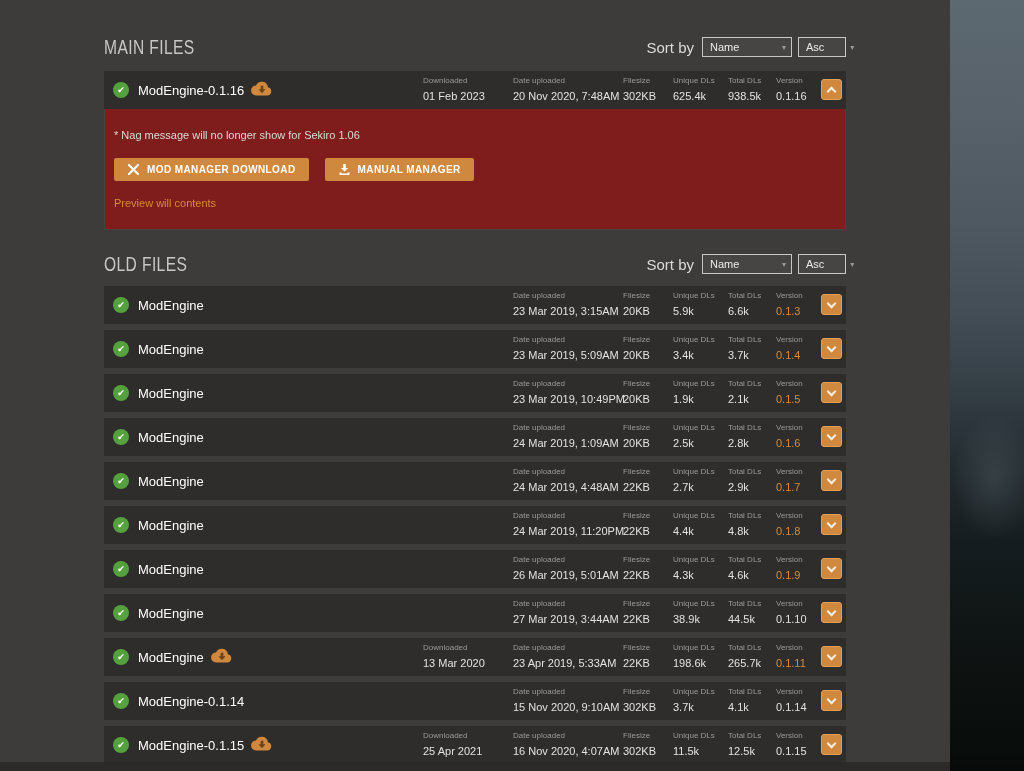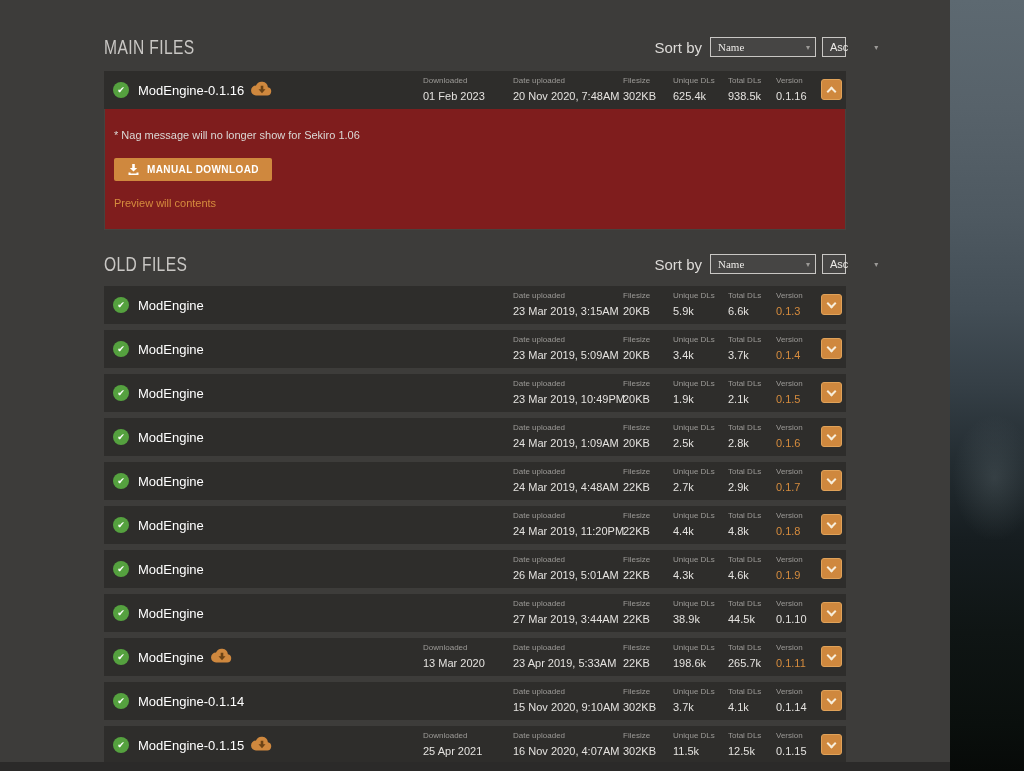--- a/index.html
+++ b/index.html
@@ -27,22 +27,22 @@
   .sec-title {
     color:#c9c7c4; font-size:20px; letter-spacing:0.5px;
     transform:scaleX(0.78); transform-origin:left center; white-space:nowrap;
   }
   .sort-box { display:flex; align-items:center; gap:6px; }
   .sort-label { color:#dddbd8; font-size:15px; margin-right:2px; }
   .sel {
     height:20px; background:#464544; border:1px solid #c9c7c4; color:#eceae7;
     font-size:11px; display:flex; align-items:center; padding:0 5px 0 7px; cursor:pointer;
   }
-  .sel-name { width:106px;font-family:Liberation Serif, serif; }
-  .sel-asc { width:24px;gap:20px; }
+  .sel-name { width:90px; }
+  .sel-asc { width:48px;gap:20px; }
   .sel .caret { margin-left:auto; color:#9c9a97; font-size:8px; padding-left:6px; }
 
   
   .file-row { position:relative; height:38px; background:#2e2d2b; display:flex; align-items:center; padding-left:9px; }
   .main-row { margin-top:12px; }
   .old-row { margin-bottom:6px; }
 
   .check {
     width:16px; height:16px; border-radius:50%; background:#55a13f; color:#fff;
     font-size:9px; display:flex; align-items:center; justify-content:center; flex:none;
@@ -140,24 +140,33 @@
       <button class="toggle">
         <span class="chev chev-up"></span>
       </button>
     </div>
 
     <div class="expand-panel">
       <div class="nag-note">* Nag message will no longer show for Sekiro 1.06</div>
       <div class="btn-row">
         <button class="dl-btn">
           <svg width="13" height="13" viewBox="0 0 13 13">
+            <g stroke="#fff" stroke-width="2.2" stroke-linecap="round">
+              <line x1="2" y1="2" x2="11" y2="11"></line>
+              <line x1="11" y1="2" x2="2" y2="11"></line>
+            </g>
+          </svg>
+          <span>MOD MANAGER DOWNLOAD</span>
+        </button>
+        <button class="dl-btn">
+          <svg width="13" height="13" viewBox="0 0 13 13">
             <path d="M5.2 1h2.6v4h2.4L6.5 8.6 2.8 5h2.4z" fill="#fff"></path>
             <path d="M1.5 9.5v2.5h10V9.5h-2v1h-6v-1z" fill="#fff"></path>
           </svg>
-          <span>MANUAL DOWNLOAD</span>
+          <span>MANUAL MANAGER</span>
         </button>
       </div>
       <a class="preview-link">Preview will contents</a>
     </div>
 
     <div class="sec-head" style="margin-top:22px;">
       <div class="sec-title">OLD FILES</div>
       <div class="sort-box">
         <span class="sort-label">Sort by</span>
         <div class="sel sel-name">

